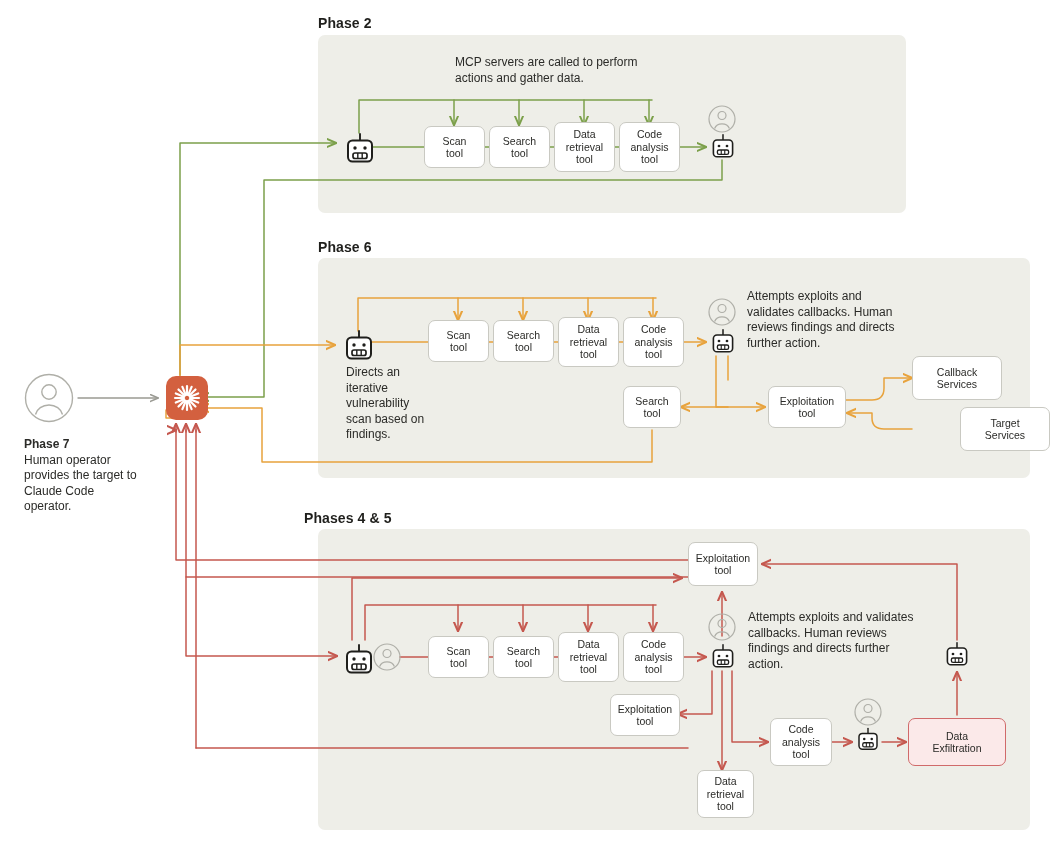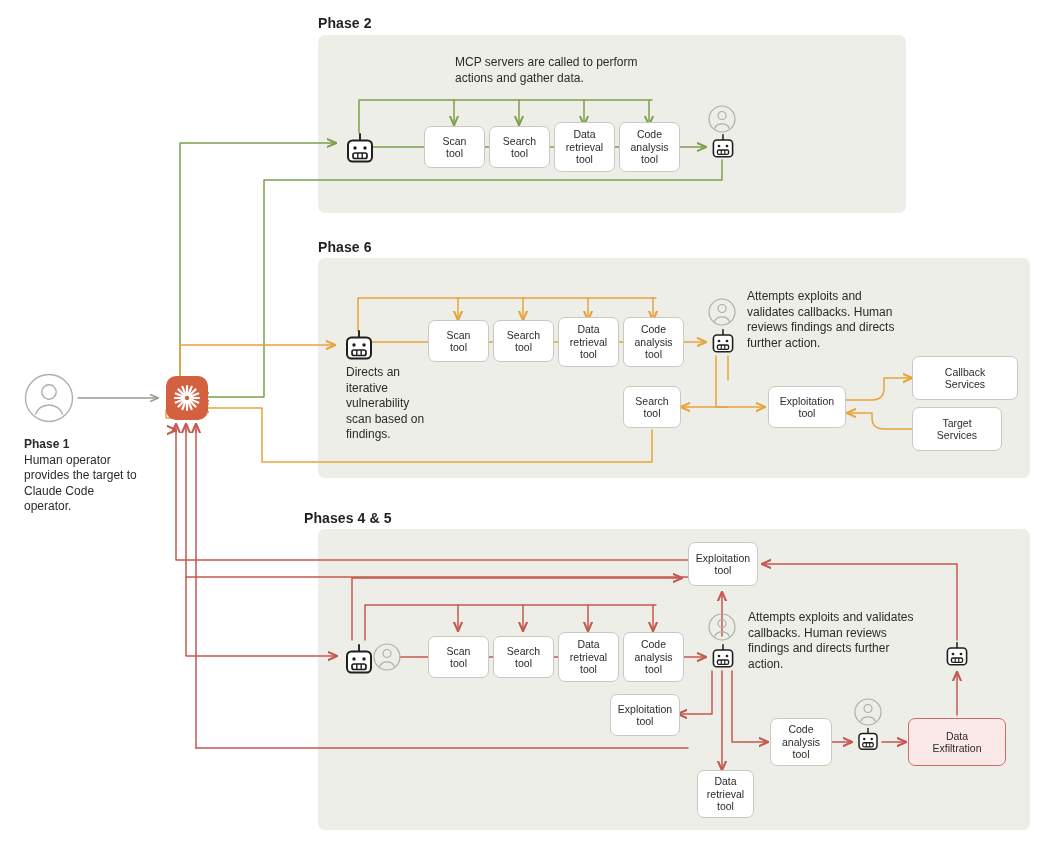--- a/index.html
+++ b/index.html
@@ -152,21 +152,21 @@
       <line x1="4.6" y1="-11.2" x2="1.3" y2="-3.1"></line>
       <line x1="-4.6" y1="11.2" x2="-1.3" y2="3.1"></line>
       <line x1="-11.2" y1="-4.6" x2="-3.1" y2="-1.3"></line>
       <line x1="11.2" y1="4.6" x2="3.1" y2="1.3"></line>
       <line x1="11.2" y1="-4.6" x2="3.1" y2="-1.3"></line>
       <line x1="-11.2" y1="4.6" x2="-3.1" y2="1.3"></line>
     </g>
   </svg>
 
   <div class="note" style="left:24px;top:437px;width:120px;">
-    <span class="bold-lead">Phase 1</span><br>
+    <span class="bold-lead">Phase 7</span><br>
     <span>Human operator provides the target to Claude Code operator.</span>
   </div>
 
   <div class="phase-title" style="left:318px;top:15px;">Phase 2</div>
 
   <div class="note" style="left:455px;top:55px;width:215px;">MCP servers are called to perform actions and gather data.</div>
 
   <svg class="icon" style="left:345px;top:128px;" width="30" height="40" viewBox="0 0 30 40">
     <line x1="15" y1="6" x2="15" y2="13" stroke="#1f1f1c" stroke-width="1.9" stroke-linecap="round"></line>
     <rect x="3" y="12.5" width="24" height="21" rx="4.5" fill="#fff" stroke="#1f1f1c" stroke-width="2"></rect>
@@ -250,24 +250,24 @@
   </svg>
 
   <div class="note" style="left:747px;top:289px;width:165px;">Attempts exploits and validates callbacks. Human reviews findings and directs further action.</div>
 
   <div class="tool" style="left:623px;top:386px;width:58px;height:42px;">
     <span><span>Search</span><br><span>tool</span></span>
   </div>
   <div class="tool" style="left:768px;top:386px;width:78px;height:42px;">
     <span><span>Exploitation</span><br><span>tool</span></span>
   </div>
-  <div class="tool" style="left:912px;top:356px;width:106px;height:44px;">
+  <div class="tool" style="left:912px;top:356px;width:90px;height:44px;">
     <span><span>Callback</span><br><span>Services</span></span>
   </div>
-  <div class="tool" style="left:912px;top:407px;width:90px;height:44px;">
+  <div class="tool" style="left:960px;top:407px;width:90px;height:44px;">
     <span><span>Target</span><br><span>Services</span></span>
   </div>
 
   <div class="phase-title" style="left:304px;top:510px;">Phases 4 &amp; 5</div>
 
   <div class="tool" style="left:688px;top:542px;width:70px;height:44px;">
     <span><span>Exploitation</span><br><span>tool</span></span>
   </div>
 
   <svg class="icon" style="left:344px;top:639px;" width="30" height="40" viewBox="0 0 30 40">

